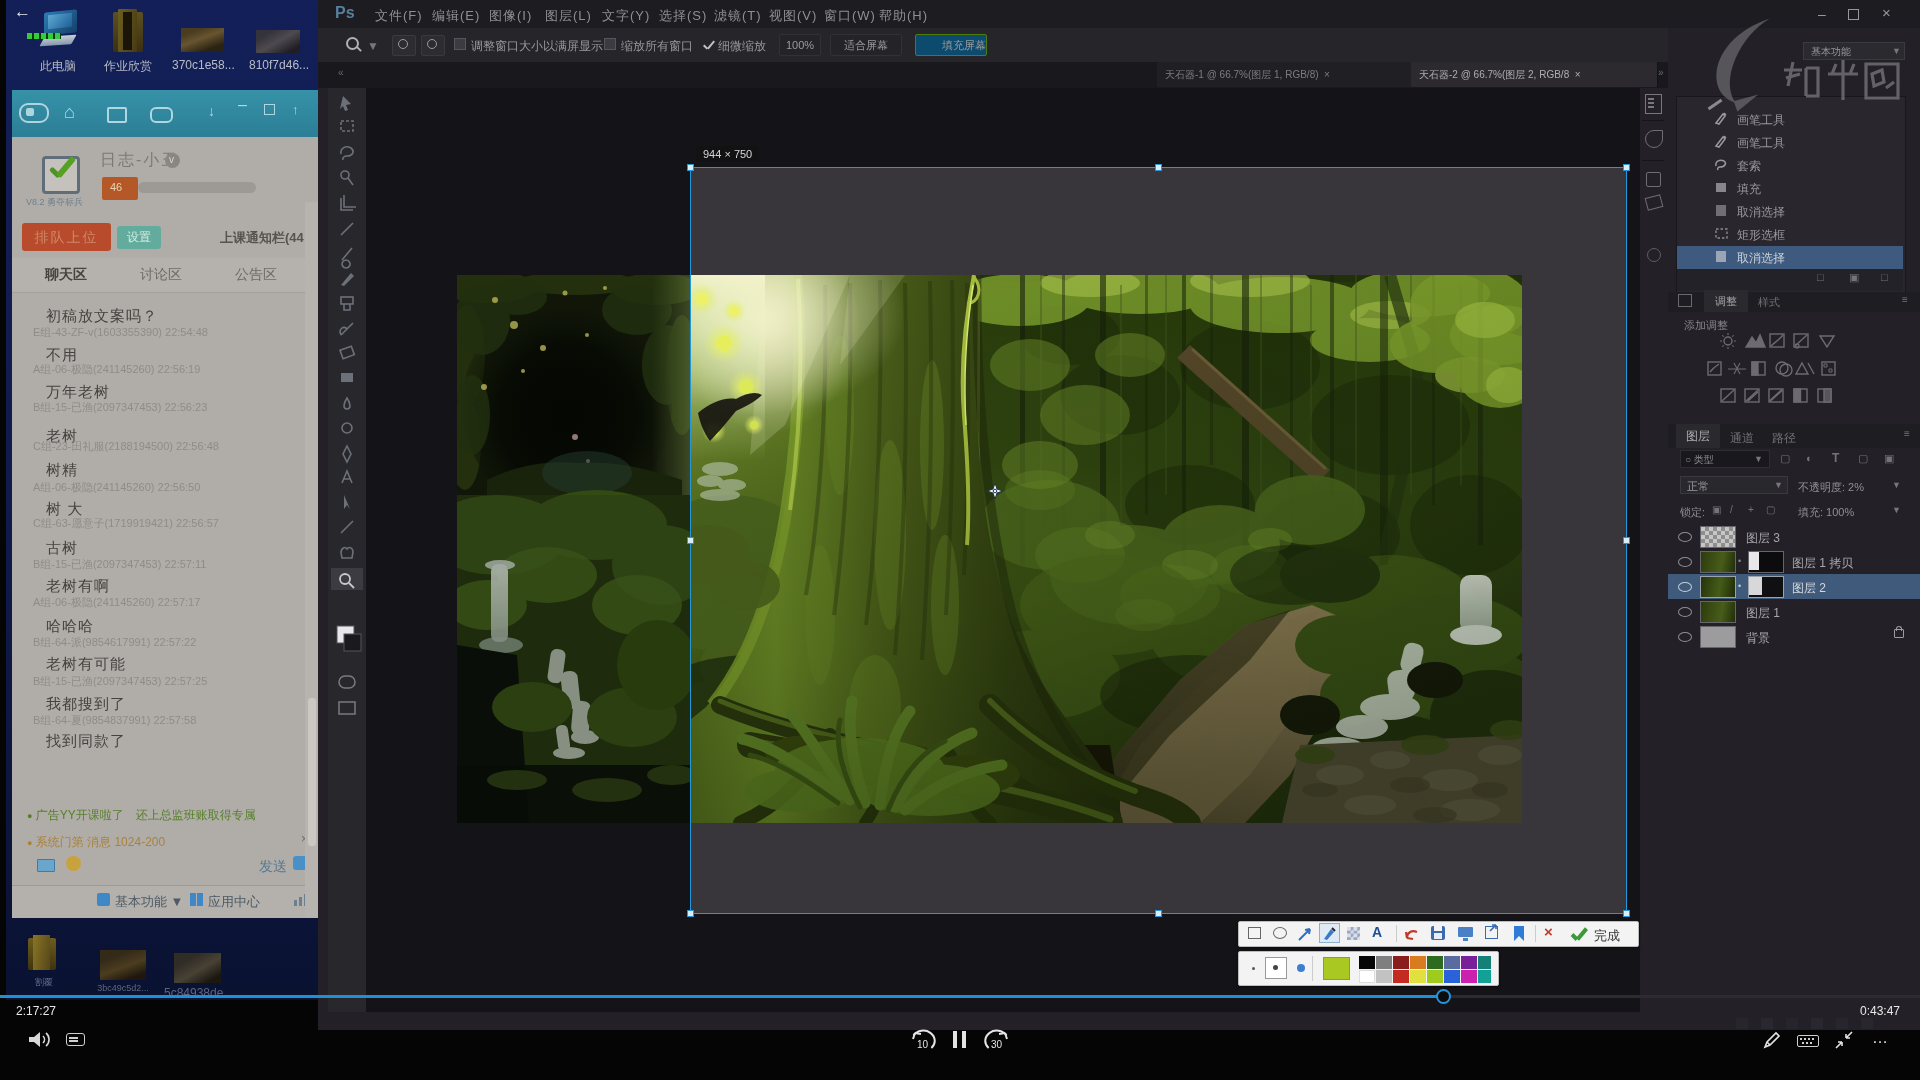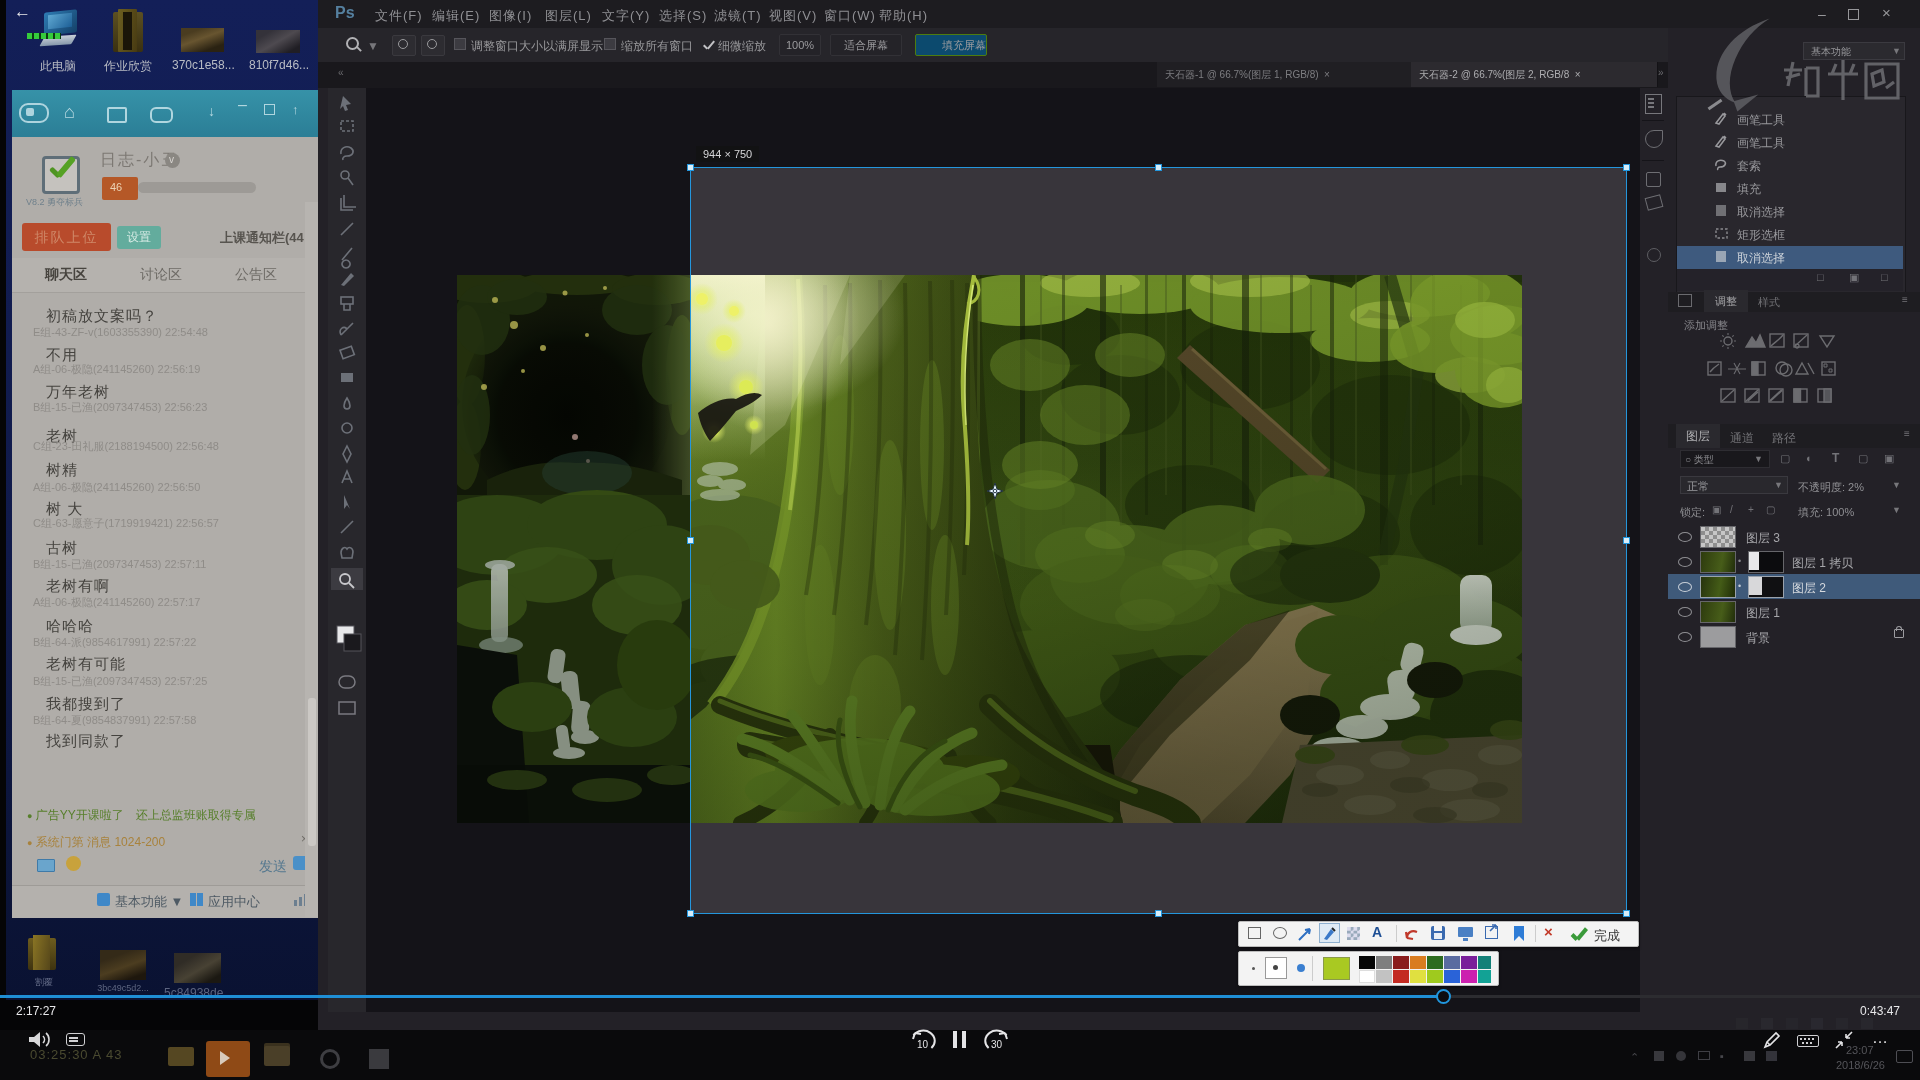--- a/index.html
+++ b/index.html
@@ -850,39 +850,20 @@
       <div style="position:absolute;left:17px;width:16px;height:13px;background:#c2c2c2"></div>
       <div style="position:absolute;left:34px;width:16px;height:13px;background:#c32a22"></div>
       <div style="position:absolute;left:51px;width:16px;height:13px;background:#e0e040"></div>
       <div style="position:absolute;left:68px;width:16px;height:13px;background:#9fca1e"></div>
       <div style="position:absolute;left:85px;width:16px;height:13px;background:#2a63d8"></div>
       <div style="position:absolute;left:102px;width:16px;height:13px;background:#cc21af"></div>
       <div style="position:absolute;left:119px;width:13px;height:13px;background:#12a295"></div>
     </div>
   </div>
 </div>
-<div class="a" id="taskbar" style="left:0;top:1030px;width:1920px;height:50px;background:#0a0a0c">
-  <div class="a" style="left:30px;top:17px;font-size:13px;color:#4a4a30;letter-spacing:1px">03:25:30 A 43</div>
-  <div class="a" style="left:168px;top:17px;width:26px;height:19px;background:#554722;border-radius:2px"></div>
-  <div class="a" style="left:206px;top:11px;width:44px;height:36px;background:#8f4a16;border-radius:3px"></div>
-  <div class="a" style="left:220px;top:21px;width:0;height:0;border-left:10px solid #d8cabb;border-top:7px solid transparent;border-bottom:7px solid transparent"></div>
-  <div class="a" style="left:264px;top:16px;width:26px;height:20px;background:#4a3f28;border-radius:2px;box-shadow:0 -3px 0 #3a311e"></div>
-  <div class="a" style="left:320px;top:19px;width:20px;height:20px;border:3px solid #3e3e42;border-radius:50%;box-sizing:border-box"></div>
-  <div class="a" style="left:369px;top:19px;width:20px;height:20px;background:#3a3a3e"></div>
-  <div class="a" style="left:1630px;top:21px;font-size:11px;color:#47474c">⌃</div>
-  <div class="a" style="left:1654px;top:21px;width:10px;height:10px;background:#38383d"></div>
-  <div class="a" style="left:1676px;top:21px;width:10px;height:10px;background:#35353a;border-radius:50%"></div>
-  <div class="a" style="left:1698px;top:21px;width:12px;height:9px;border:1.5px solid #3e3e44;box-sizing:border-box"></div>
-  <div class="a" style="left:1720px;top:20px;font-size:11px;color:#47474c">▪</div>
-  <div class="a" style="left:1744px;top:21px;width:11px;height:10px;background:#38383d"></div>
-  <div class="a" style="left:1766px;top:21px;width:11px;height:10px;background:#33333a"></div>
-  <div class="a" style="left:1846px;top:14px;font-size:11px;color:#55555a">23:07</div>
-  <div class="a" style="left:1836px;top:29px;font-size:11px;color:#55555a">2018/6/26</div>
-  <div class="a" style="left:1896px;top:20px;width:17px;height:13px;border:1.5px solid #4e4e54;border-radius:2px;box-sizing:border-box"></div>
-</div>
 <div class="a" style="left:1736px;top:1018px;width:150px;height:12px;opacity:.4">
   <div class="a" style="left:0;width:12px;height:11px;background:#2e2e33"></div>
   <div class="a" style="left:25px;width:12px;height:11px;background:#33333a"></div>
   <div class="a" style="left:50px;width:12px;height:11px;background:#2b2b31"></div>
   <div class="a" style="left:75px;width:12px;height:11px;background:#34343b"></div>
   <div class="a" style="left:100px;width:12px;height:11px;background:#2e2e34"></div>
   <div class="a" style="left:125px;width:12px;height:11px;background:#303037"></div>
 </div>
 <div class="a" id="timeline"></div>
 <div class="a" id="timefill"></div>

